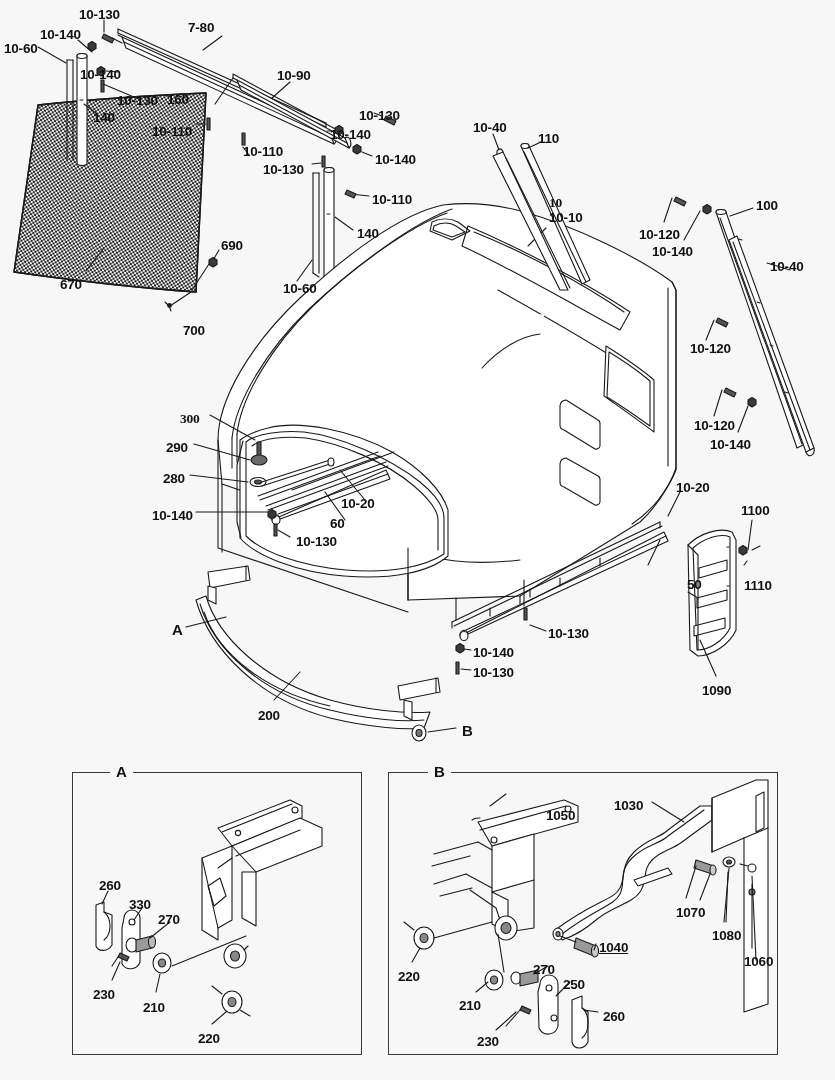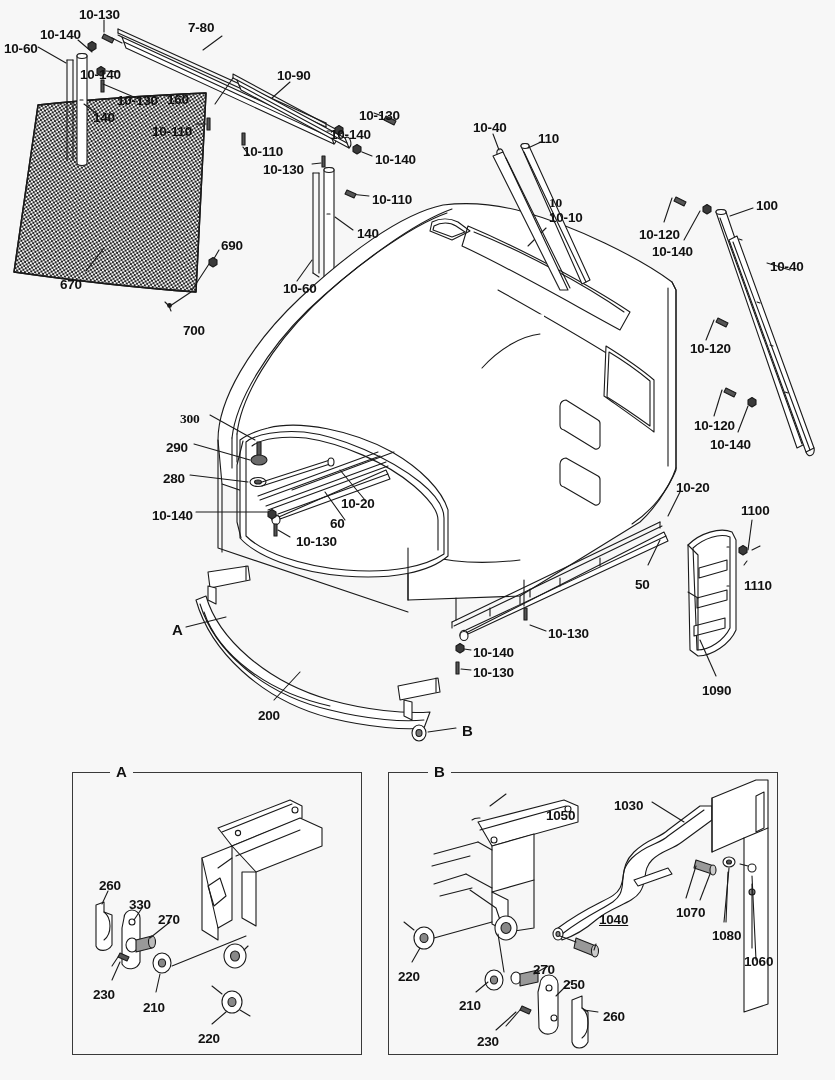--- a/index.html
+++ b/index.html
@@ -547,40 +547,40 @@
   <div class="lbl" style="left:152px;top:508px;">10-140</div>
   <div class="lbl" style="left:341px;top:496px;">10-20</div>
   <div class="lbl" style="left:330px;top:516px;">60</div>
   <div class="lbl" style="left:296px;top:534px;">10-130</div>
   <div class="lbl sect" style="left:172px;top:622px;">A</div>
   <div class="lbl" style="left:258px;top:708px;">200</div>
   <div class="lbl sect" style="left:462px;top:723px;">B</div>
 
   <div class="lbl" style="left:676px;top:480px;">10-20</div>
   <div class="lbl" style="left:741px;top:503px;">1100</div>
-  <div class="lbl" style="left:635px;top:577px;">50</div>
+  <div class="lbl" style="left:687px;top:577px;">50</div>
   <div class="lbl" style="left:744px;top:578px;">1110</div>
   <div class="lbl" style="left:548px;top:626px;">10-130</div>
   <div class="lbl" style="left:473px;top:645px;">10-140</div>
   <div class="lbl" style="left:473px;top:665px;">10-130</div>
   <div class="lbl" style="left:702px;top:683px;">1090</div>
 
   <div class="lbl" style="left:99px;top:878px;">260</div>
   <div class="lbl" style="left:129px;top:897px;">330</div>
   <div class="lbl" style="left:158px;top:912px;">270</div>
   <div class="lbl" style="left:93px;top:987px;">230</div>
   <div class="lbl" style="left:143px;top:1000px;">210</div>
   <div class="lbl" style="left:198px;top:1031px;">220</div>
 
   <div class="lbl" style="left:510px;top:808px;margin-left:36px;">1050</div>
   <div class="lbl" style="left:614px;top:798px;">1030</div>
   <div class="lbl" style="left:676px;top:905px;">1070</div>
   <div class="lbl" style="left:712px;top:928px;">1080</div>
   <div class="lbl" style="left:744px;top:954px;">1060</div>
-  <div class="lbl" style="left:599px;top:912px;text-decoration:underline;">1040</div>
+  <div class="lbl" style="left:599px;top:940px;text-decoration:underline;">1040</div>
   <div class="lbl" style="left:398px;top:969px;">220</div>
   <div class="lbl" style="left:533px;top:962px;">270</div>
   <div class="lbl" style="left:563px;top:977px;">250</div>
   <div class="lbl" style="left:459px;top:998px;">210</div>
   <div class="lbl" style="left:603px;top:1009px;">260</div>
   <div class="lbl" style="left:477px;top:1034px;">230</div>
 
 </div>
 
 </body></html>

